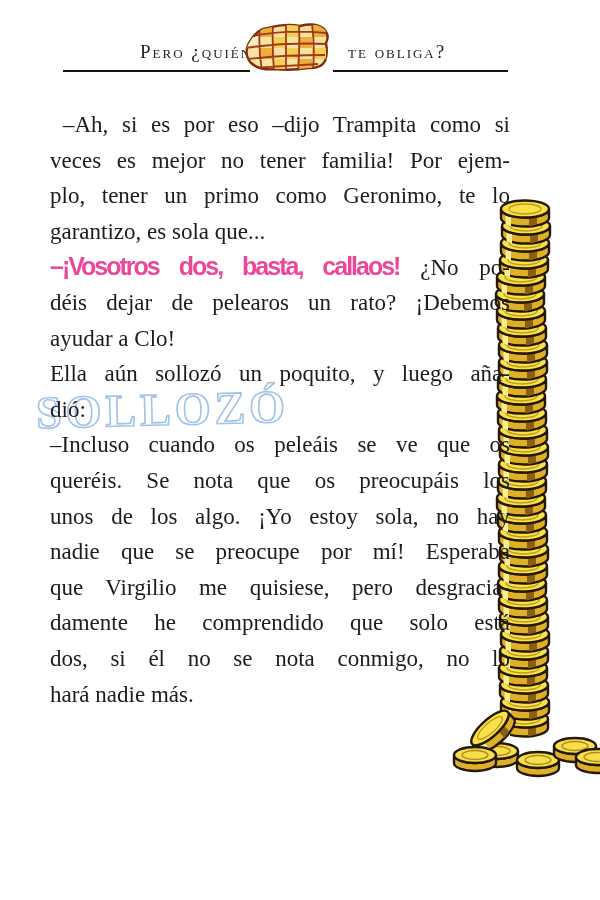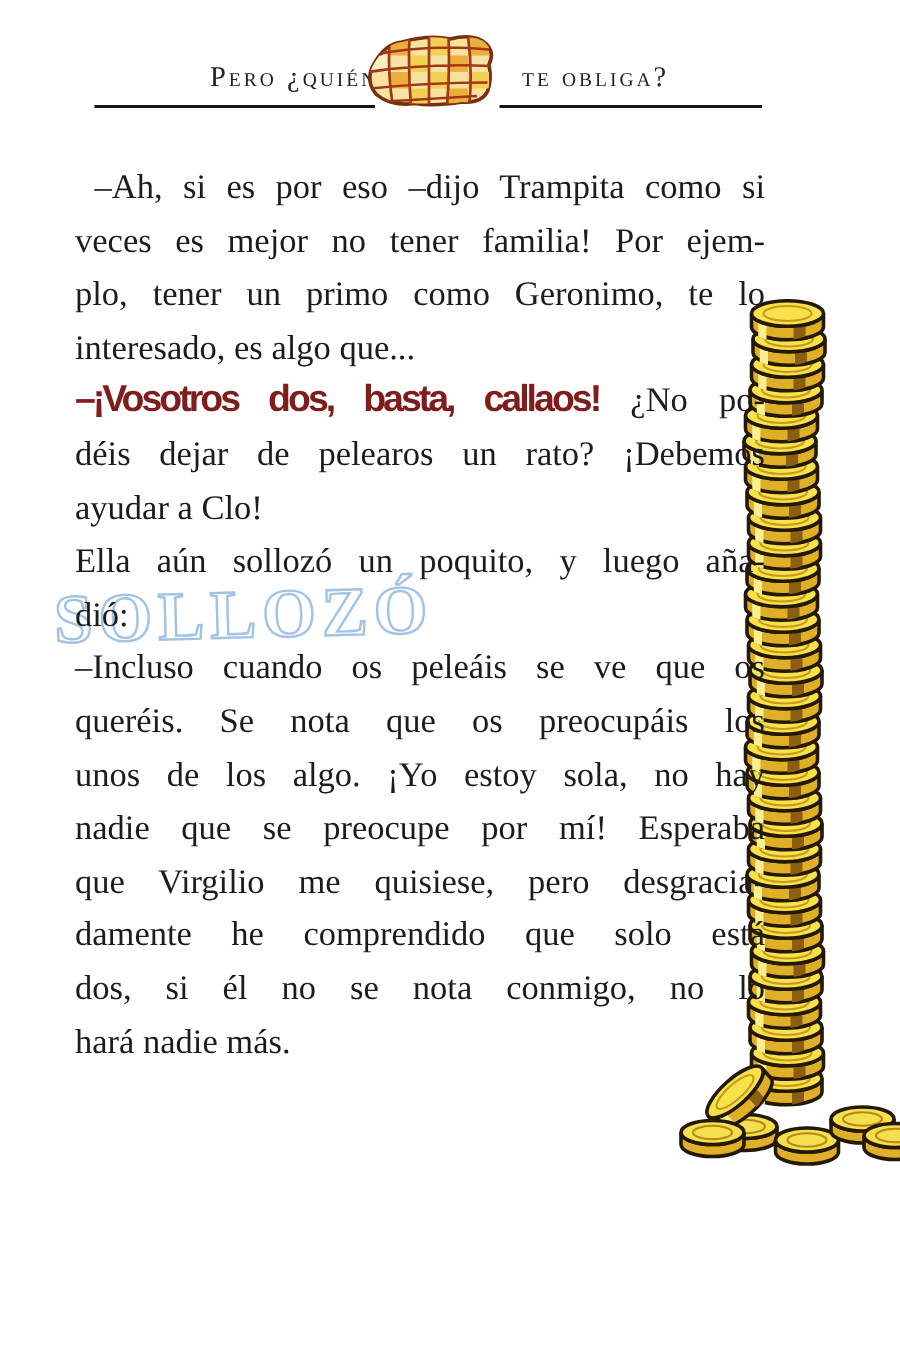--- a/index.html
+++ b/index.html
@@ -15,21 +15,21 @@
   .rule-left{left:63px;width:187px;}
   .rule-right{left:333px;width:175px;}
   .header-icon{position:absolute;left:238px;top:19px;width:95px;height:58px;}
 
   
   .text-block{position:absolute;left:50px;top:95px;width:460px;z-index:2;margin-top:12px;}
   .line{height:35.6px;line-height:35.6px;font-size:23px;white-space:normal;}
   .j{text-align:justify;text-align-last:justify;}
   .ind{padding-left:13px;}
   .shout{font-family:"Liberation Sans",sans-serif;font-weight:900;font-size:25px;
-         letter-spacing:-2px;color:#7f1d1d;}
+         letter-spacing:-2px;color:#ec4899;}
 
   
   .watermark{position:absolute;left:36px;top:383px;z-index:1;
              font-family:"Liberation Serif",serif;font-weight:bold;font-size:46px;
              letter-spacing:4px;color:transparent;-webkit-text-stroke:1.6px #9cc0e4;
              transform:rotate(-1.5deg);opacity:.95;}
 
   
   .coins{position:absolute;left:450px;top:185px;width:150px;height:615px;z-index:0;}
 </style>
@@ -126,21 +126,21 @@
     <use href="#fcoin" x="25" y="570"></use>
     <use href="#fcoin" x="88" y="575"></use>
     <use href="#fcoin" x="125" y="561"></use>
     <use href="#fcoin" x="147" y="572"></use>
   </svg>
 
   <div class="text-block">
     <div class="line j ind">–Ah, si es por eso –dijo Trampita como si</div>
     <div class="line j">veces es mejor no tener familia! Por ejem-</div>
     <div class="line j">plo, tener un primo como Geronimo, te lo</div>
-    <div class="line">interesado, es algo que...</div>
+    <div class="line">garantizo, es sola que...</div>
 
     <div class="line j">
       <span class="shout">–¡Vosotros dos, basta, callaos!</span>
       <span>¿No po-</span>
     </div>
 
     <div class="line j">déis dejar de pelearos un rato? ¡Debemos</div>
     <div class="line">ayudar a Clo!</div>
     <div class="line j">Ella aún sollozó un poquito, y luego aña-</div>
     <div class="line">dió:</div>

